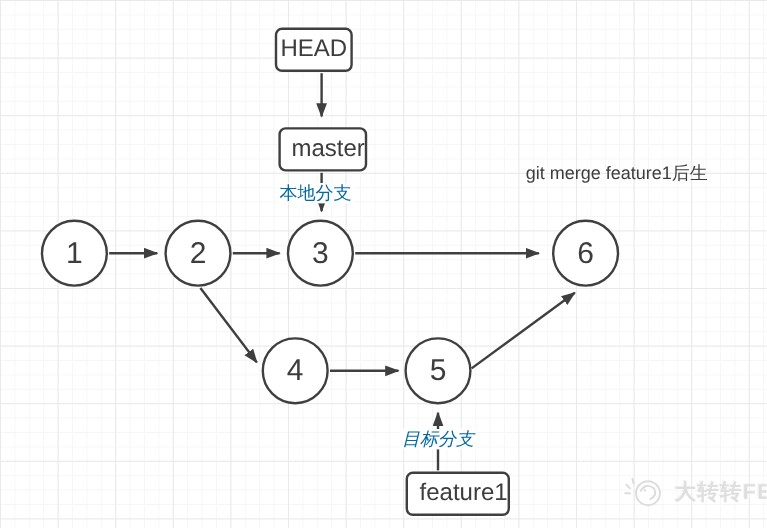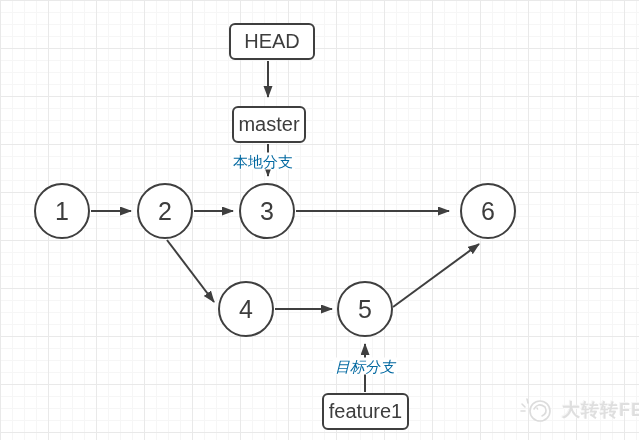--- a/index.html
+++ b/index.html
@@ -26,23 +26,23 @@
   }
   .branch-box{
     position:absolute;
     box-sizing:border-box;
     border:2px solid #3f3f3f;
     border-radius:6px;
     background:#ffffff;
     display:flex;align-items:center;justify-content:center;
     font-size:20px;color:#3d3d3d;
   }
-  .head-box   {left:229px;top:23px; width:86px;height:37px;}
-  .master-box {left:232px;top:106px;width:74px;height:37px;}
-  .feature-box{left:322px;top:393px;width:87px;height:37px;}
+  .head-box   {left:229px;top:23px; width:65px;height:37px;}
+  .master-box {left:232px;top:106px;width:74px;height:37px;justify-content:flex-end;}
+  .feature-box{left:338px;top:393px;width:87px;height:37px;justify-content:flex-end;}
   .commit-node{
     position:absolute;
     box-sizing:border-box;
     width:56px;height:56px;
     border:2px solid #3f3f3f;
     border-radius:50%;
     background:#ffffff;
     display:flex;align-items:center;justify-content:center;
     font-size:25px;color:#3d3d3d;
   }
@@ -133,20 +133,21 @@
   </div>
   <div class="commit-node c6">
     <span>6</span>
   </div>
 
   <div class="branch-tag local-tag">本地分支</div>
 
   <div class="branch-tag target-tag">目标分支</div>
 
   <div class="merge-note">
+    <div>git merge feature1后生</div>
   </div>
 
   <div class="watermark">
     <svg width="38" height="30" viewBox="0 0 38 30">
       <g stroke="#d9d9d9" stroke-width="1.6" fill="#ffffff" stroke-linecap="round">
         <path d="M3 9 L6 12" fill="none"></path>
         <path d="M8 4 L9 8" fill="none"></path>
         <path d="M2 16 L6 16" fill="none"></path>
         <circle cx="21" cy="16" r="10"></circle>
         <path d="M15 14 q4 -7 11 -2 q3 6 -3 9" fill="none"></path>

